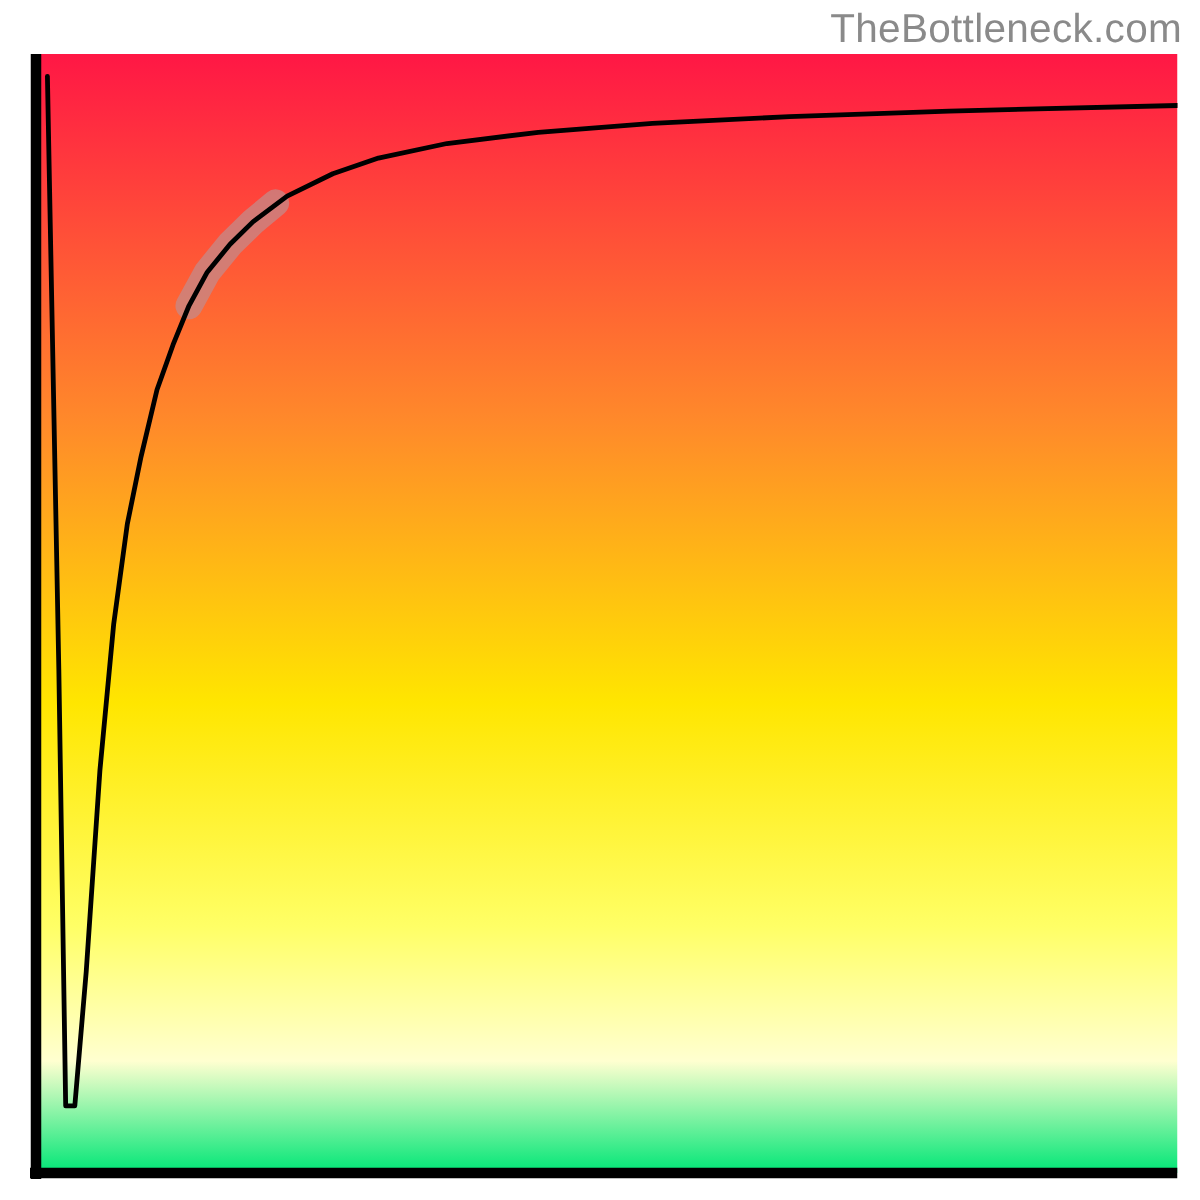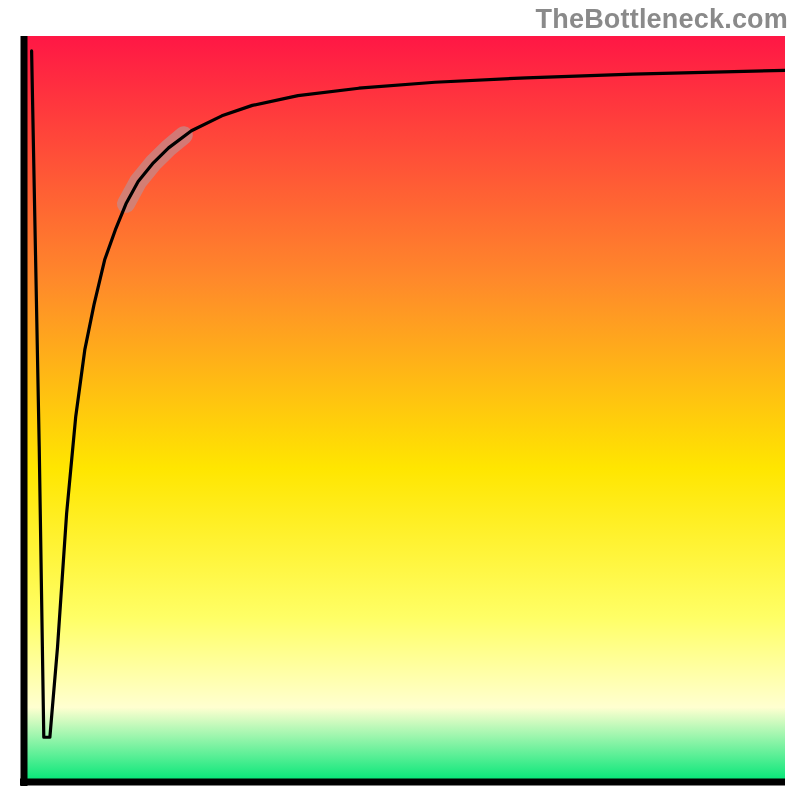--- a/index.html
+++ b/index.html
@@ -14,21 +14,21 @@
   .stage {
     position: relative;
     width: 800px;
     height: 800px;
   }
   .watermark {
     position: absolute;
     top: 4px;
     right: 12px;
     font-size: 27px;
-    font-weight: 700;
+    font-weight: 400;
     color: #8a8a8a;
     letter-spacing: 0.2px;
     font-family: Arial, Helvetica, sans-serif;
   }
   .plot {
     position: absolute;
     left: 20px;
     top: 36px;
     width: 765px;
     height: 750px;

